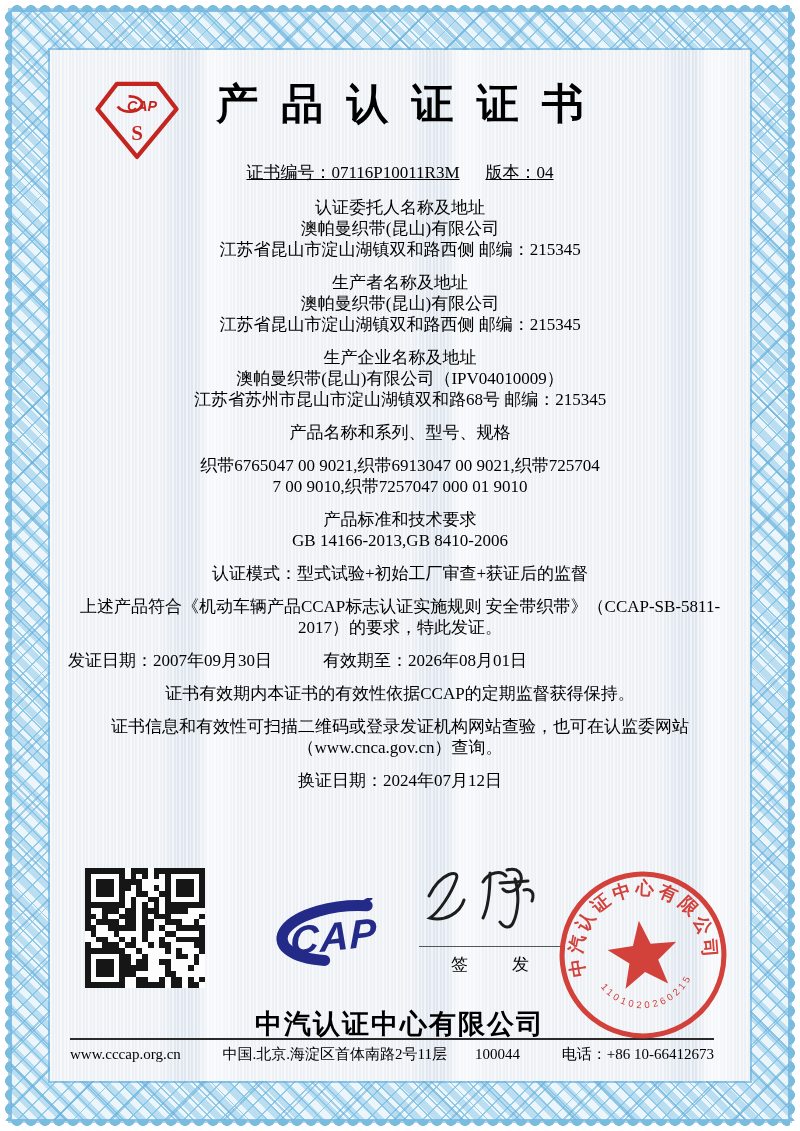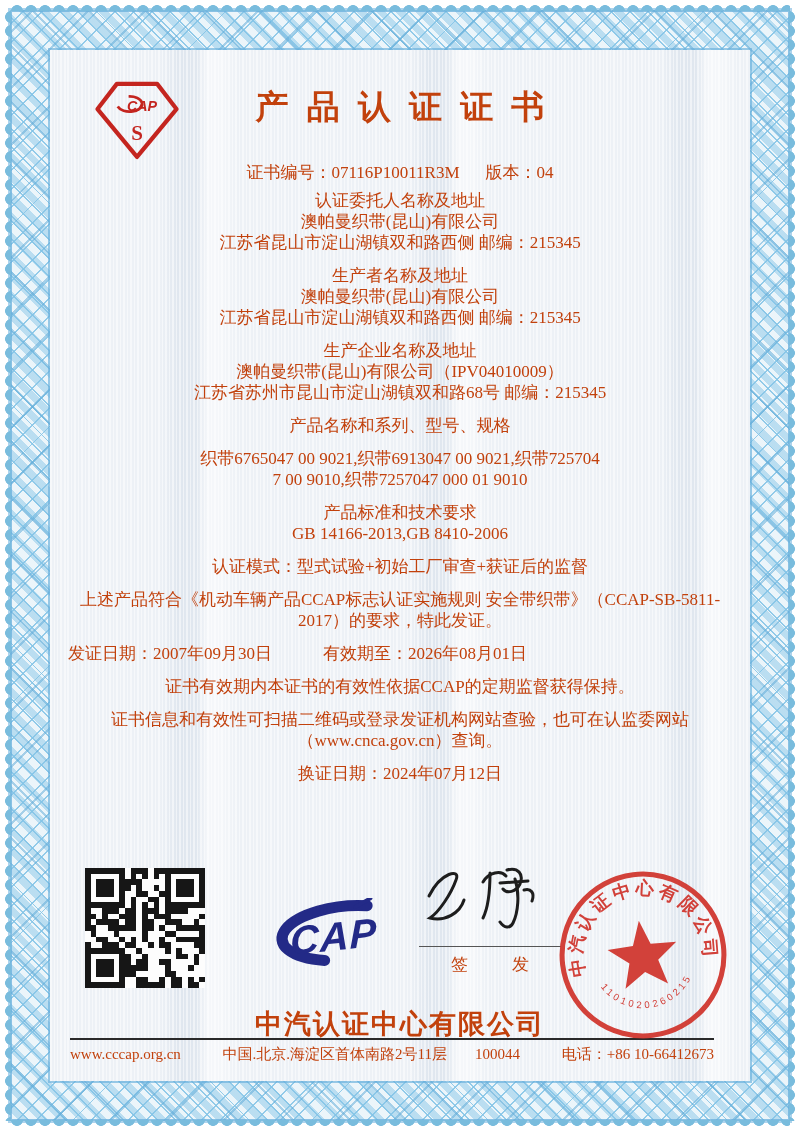--- a/index.html
+++ b/index.html
@@ -1,20 +1,20 @@
 <!DOCTYPE html>
 <html><head>
 <meta charset="utf-8">
 <style>
   * { margin:0; padding:0; box-sizing:border-box; }
   html,body { background:#ffffff; }
   .page {
     position:relative; width:800px; height:1131px; margin:0 auto;
     background:#ffffff; overflow:hidden;
-    font-family:"Liberation Serif","DejaVu Serif",serif; color:#c2410c;
+    font-family:"Liberation Serif","DejaVu Serif",serif; color:#000000;
   }
   
   .frame {
     position:absolute; inset:10px;
     background-color:#d4e9f4;
     background-image:
       repeating-linear-gradient(45deg, rgba(95,170,215,.5) 0 2px, transparent 2px 40px),
       repeating-linear-gradient(-45deg, rgba(95,170,215,.5) 0 2px, transparent 2px 40px),
       repeating-linear-gradient(45deg, rgba(130,195,230,.85) 0 1.4px, transparent 1.4px 13px),
       repeating-linear-gradient(-45deg, rgba(130,195,230,.85) 0 1.4px, transparent 1.4px 13px),
@@ -46,25 +46,25 @@
       repeating-linear-gradient(90deg, transparent 0 110px, rgba(200,212,226,.35) 128px 146px, rgba(255,255,255,.45) 158px 170px, transparent 188px 250px);
   }
   
   .mark-top { position:absolute; left:45px; top:28px; width:84px; height:84px; }
   
   .content {
     position:absolute; left:18px; right:18px; top:36px;
     text-align:center; font-size:17px; line-height:21px;
   }
   .title {
-    font-family:Liberation Sans, sans-serif;
-    font-size:33px; line-height:42px; font-weight:bold;
+    font-family:Liberation Mono, monospace;
+    font-size:42px; line-height:42px; font-weight:bold;
     letter-spacing:.55em; text-indent:.55em; margin-bottom:34px;
   }
-  .certline { margin-bottom:7px; }
+  .certline { margin-bottom:14px;text-decoration:underline; }
   .certline .gap { display:inline-block; width:26px; }
   .blk { margin-bottom:12px; }
   .models { max-width:406px; margin:12px auto; word-break:break-all;text-align:center; }
   .statement { max-width:660px; margin:12px auto 12px auto; }
   .dates { display:flex; justify-content:flex-start; gap:51px; margin-bottom:12px; }
   .verify { max-width:640px; margin:12px auto 12px auto; }
   
   .qr {
     position:absolute; left:35px; top:818px; width:120px; height:120px;
     display:grid; grid-template-columns:repeat(21,1fr); grid-template-rows:repeat(21,1fr);

